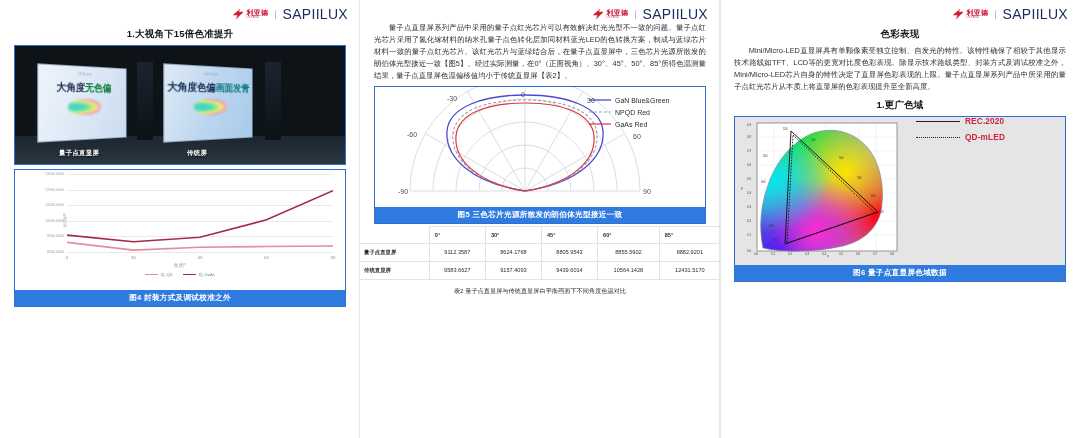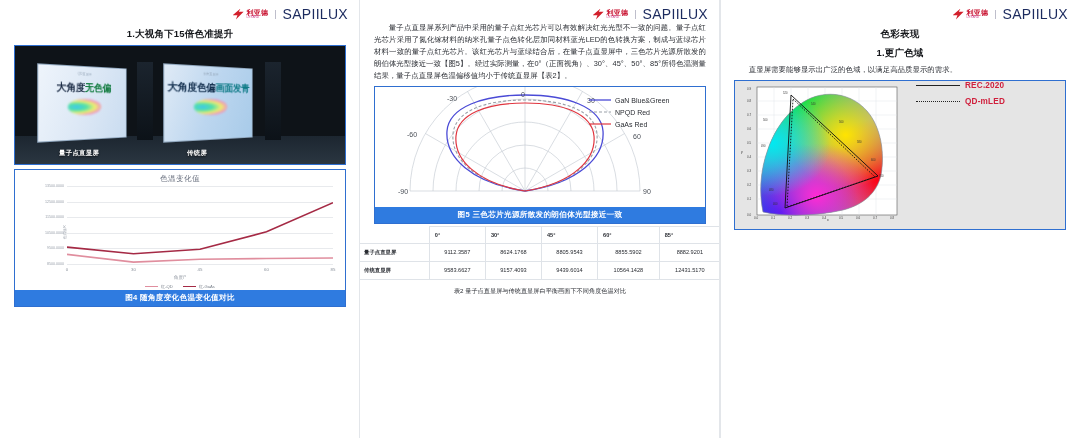--- a/index.html
+++ b/index.html
@@ -195,21 +195,20 @@
           </div>
 
           <div class="scrlabel l1">量子点直显屏</div>
           <div class="scrlabel l2">传统屏</div>
         </div>
       </div>
     </div>
 
     <div class="figcard">
       <div class="chartbox">
-        <div class="chart-title">色温变化值</div>
         <div class="plot" id="lineplot">
           <span class="yaxis-name">色温值/K</span>
         <div class="gl" style="top: 100%;"></div>
             <span class="ylab" style="top: 100%;">8500.0000</span>
             <div class="gl" style="top: 80%;"></div>
             <span class="ylab" style="top: 80%;">9500.0000</span>
             <div class="gl" style="top: 60%;"></div>
             <span class="ylab" style="top: 60%;">10500.0000</span>
             <div class="gl" style="top: 40%;"></div>
             <span class="ylab" style="top: 40%;">11500.0000</span>
@@ -232,21 +231,21 @@
             <div class="lg">
               <span class="lgline" style="border-top-color: rgb(224, 142, 158);"></span>
               <span>红-QD</span>
             </div>
             <div class="lg">
               <span class="lgline" style="border-top-color: rgb(165, 42, 69);"></span>
               <span>红-GaAs</span>
             </div>
           </div>
       </div>
-      <div class="figcaption">图4 随角度变化色温变化值对比</div>
+      <div class="figcaption">图4 封装方式及调试校准之外</div>
     </div>
   </div>
 
   <div class="panel p2">
     <div class="vsep"></div>
 
     <div class="brandbar">
       <span class="brand-mark">
         <span class="swoosh"></span>
         <span class="brand-cn">
@@ -353,22 +352,22 @@
         <span class="brand-cn">
           <span>利亚德</span>
           <small>LEYARD</small>
         </span>
       </span>
       <span class="divider-pipe">|</span>
       <span class="brand-en">SAPIILUX</span>
     </div>
 
     <div class="sect-title center">色彩表现</div>
+    <div class="para">Mini/Micro-LED直显屏具有单颗像素受独立控制、自发光的特性。该特性确保了相较于其他显示技术路线如TFT、LCD等的更宽对比度色彩表现。除显示技术路线类型、封装方式及调试校准之外，Mini/Micro-LED芯片自身的特性决定了直显屏色彩表现的上限。量子点直显屏系列产品中所采用的量子点红光芯片从本质上将直显屏的色彩表现提升至全新高度。</div>
     <div class="sect-title">1.更广色域</div>
-    <div class="para">直显屏需要能够显示出广泛的色域，以满足高品质显示的需求。</div>
 
     <div class="figcard">
       <div class="ciebox">
         <svg viewBox="0 0 175 140" width="175" height="140">
           <defs>
             <clipPath id="horse">
               <path d="M 28 131 C 24 112 25 90 33 68 C 41 45 56 26 76 17 C 96 9 118 14 132 30
                        C 146 46 150 72 146 94 C 142 112 128 124 108 129 C 82 135 50 136 28 131 Z"></path>
             </clipPath>
             <radialGradient id="gR" cx="84%" cy="72%" r="46%">
@@ -474,16 +473,17 @@
             <div class="cie-lg">
               <span class="ln"></span>
               <span class="nm">REC.2020</span>
             </div>
             <div class="cie-lg">
               <span class="ln dot"></span>
               <span class="nm">QD-mLED</span>
             </div>
           </div>
       </div>
+      <div class="figcaption">图6 量子点直显屏色域数据</div>
     </div>
   </div>
 
 </div>
 
 </body></html>

